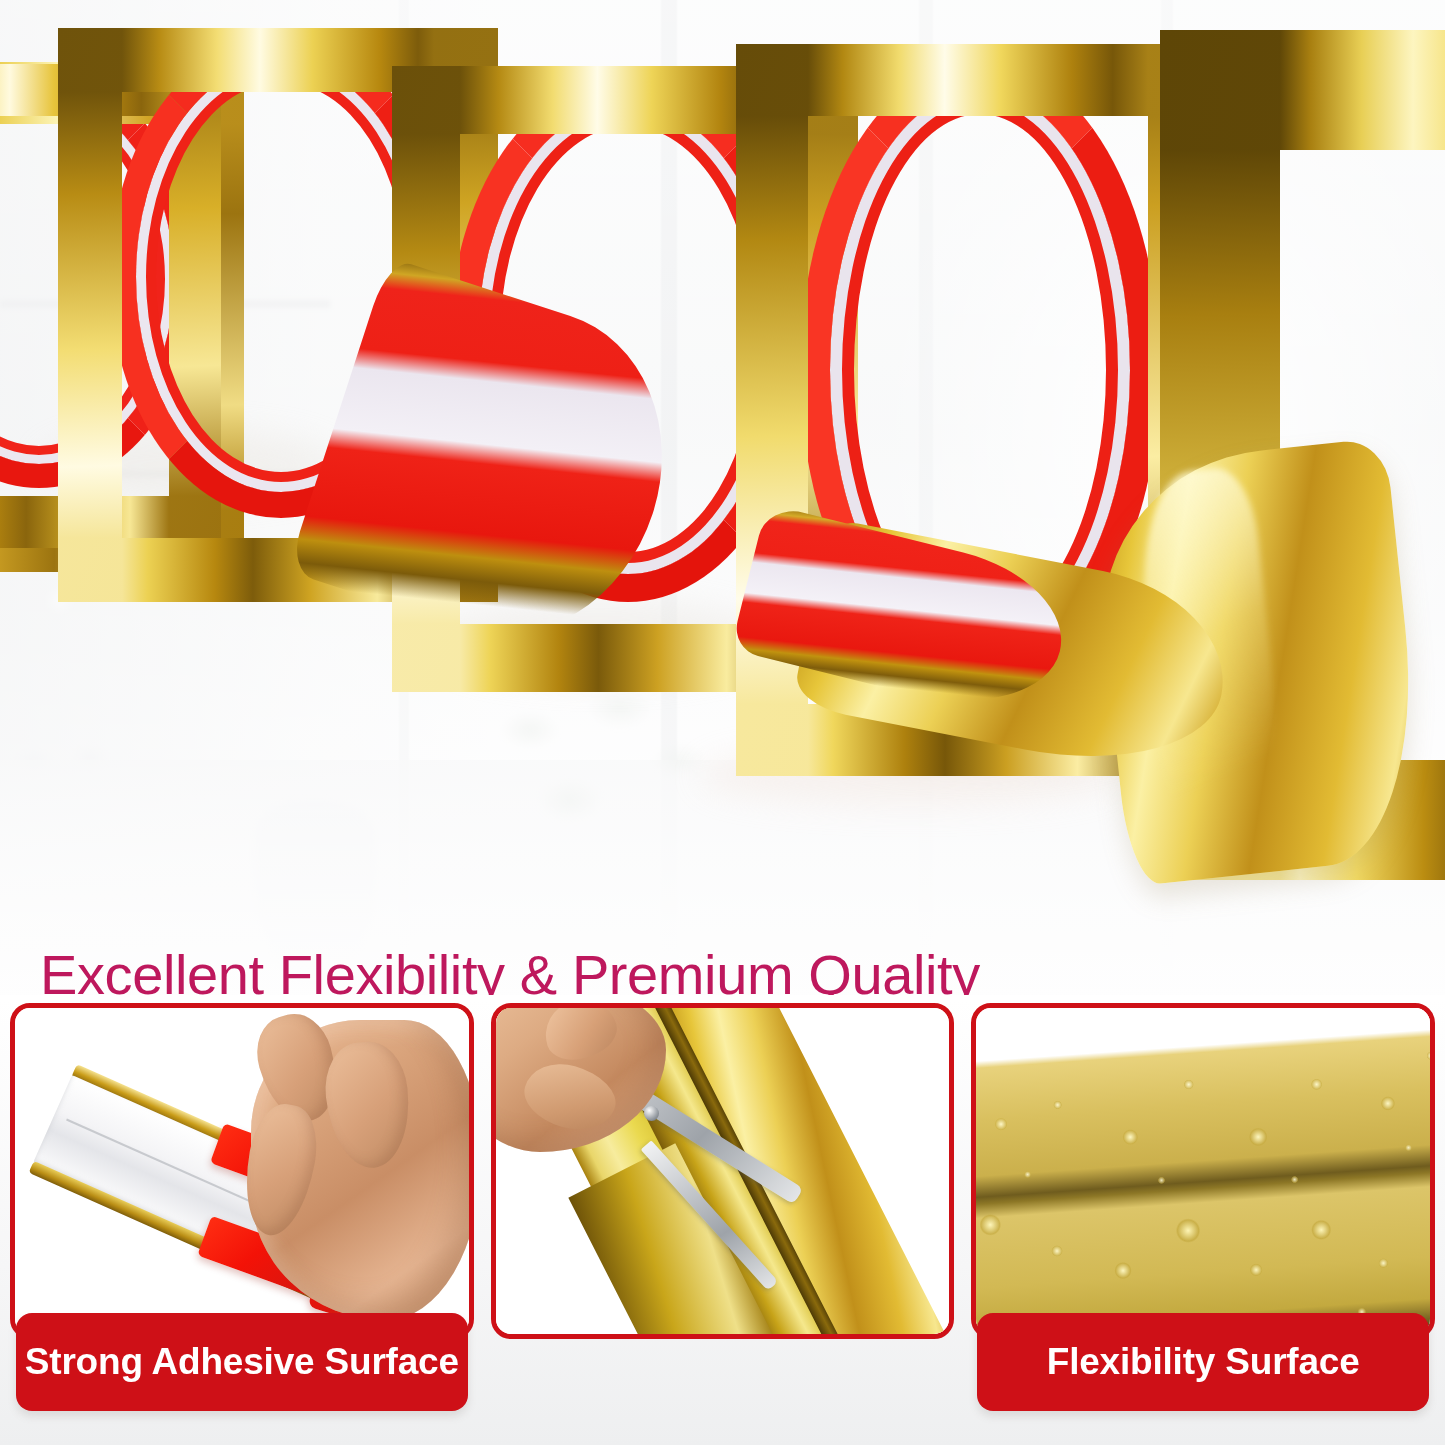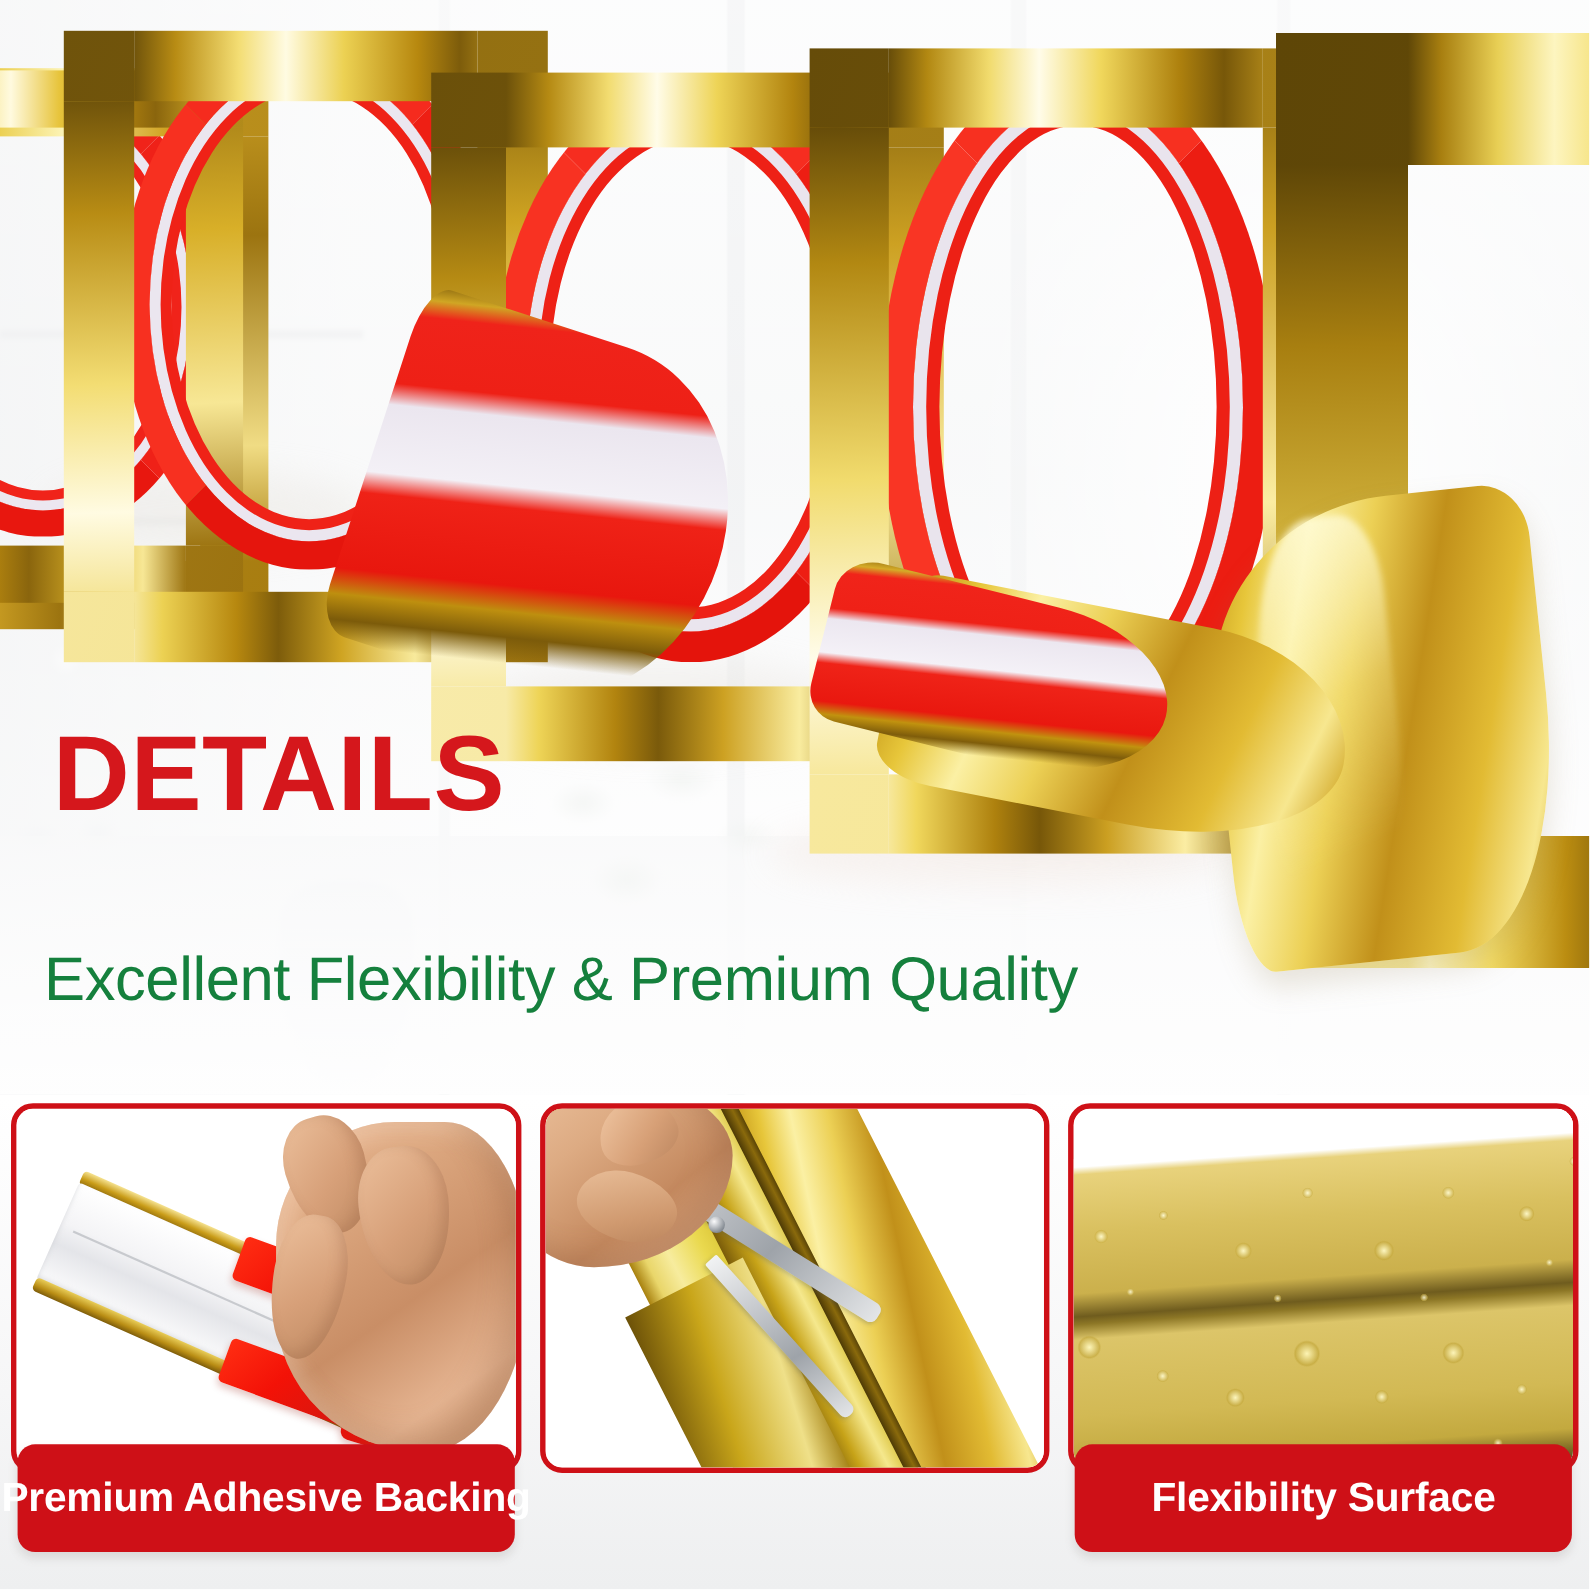--- a/index.html
+++ b/index.html
@@ -181,23 +181,23 @@
     line-height: 0.99;
     letter-spacing: 0.5px;
     text-transform: uppercase;
     font-family: "Liberation Sans", sans-serif;
   }
   .headline span { display: block; }
 
   .subtitle {
     position: absolute;
     left: 40px;
-    top: 857px;
+    top: 942px;
     z-index: 40;
-    color: #15803d;
+    color: #be185d;
     font-size: 56px;
     font-weight: 400;
     letter-spacing: -0.4px;
     white-space: nowrap;
     font-family: "Liberation Sans", sans-serif;
   }
 
   
   .panels {
     position: absolute;
@@ -432,21 +432,20 @@
                   background: linear-gradient(168deg,
                      #8a670e 0%, #d0a624 4%,
                      #ef231a 8%, #ee2016 24%,
                      #ebe6ef 29%, #f3f0f6 45%,
                      #ef2217 50%, #e8170e 68%,
                      #be8f0f 74%, #7c5b0a 80%, rgba(255,255,255,0) 86%);"></div>
 
     </div>
 
     <div class="headline">
-      <span>DETAILS</span>
     </div>
 
     <div class="subtitle">Excellent Flexibility &amp; Premium Quality</div>
 
   </div>
 
   <div class="panels">
 
     <div class="panel">
       <div class="panel-frame">
@@ -462,21 +461,21 @@
           </div>
 
           <div class="p1-hand"></div>
           <div class="p1-finger" style="left:246px; top:6px; width:74px; height:108px; transform:rotate(-16deg);"></div>
           <div class="p1-finger" style="left:312px; top:34px; width:82px; height:126px; transform:rotate(-6deg);"></div>
           <div class="p1-finger" style="left:232px; top:96px; width:66px; height:132px; transform:rotate(10deg);"></div>
 
         </div>
       </div>
       <div class="caption">
-        <span class="caption-text">Premium Adhesive Backing</span>
+        <span class="caption-text">Strong Adhesive Surface</span>
       </div>
     </div>
 
     <div class="panel">
       <div class="panel-frame">
         <div class="panel-media">
 
           <div class="p2-band gold" style="left:110px; top:-70px; width:150px; height:520px; transform:rotate(-27deg); transform-origin:center;
                       background: linear-gradient(90deg,#a8810f 0%,#e9d66a 10%,#f7ec9e 24%,#ead94f 44%,#d4bc2c 66%,#bfa41c 84%,#8f6f0c 100%);"></div>
           <div class="p2-band" style="left:190px; top:-90px; width:66px; height:540px; transform:rotate(-27deg);

